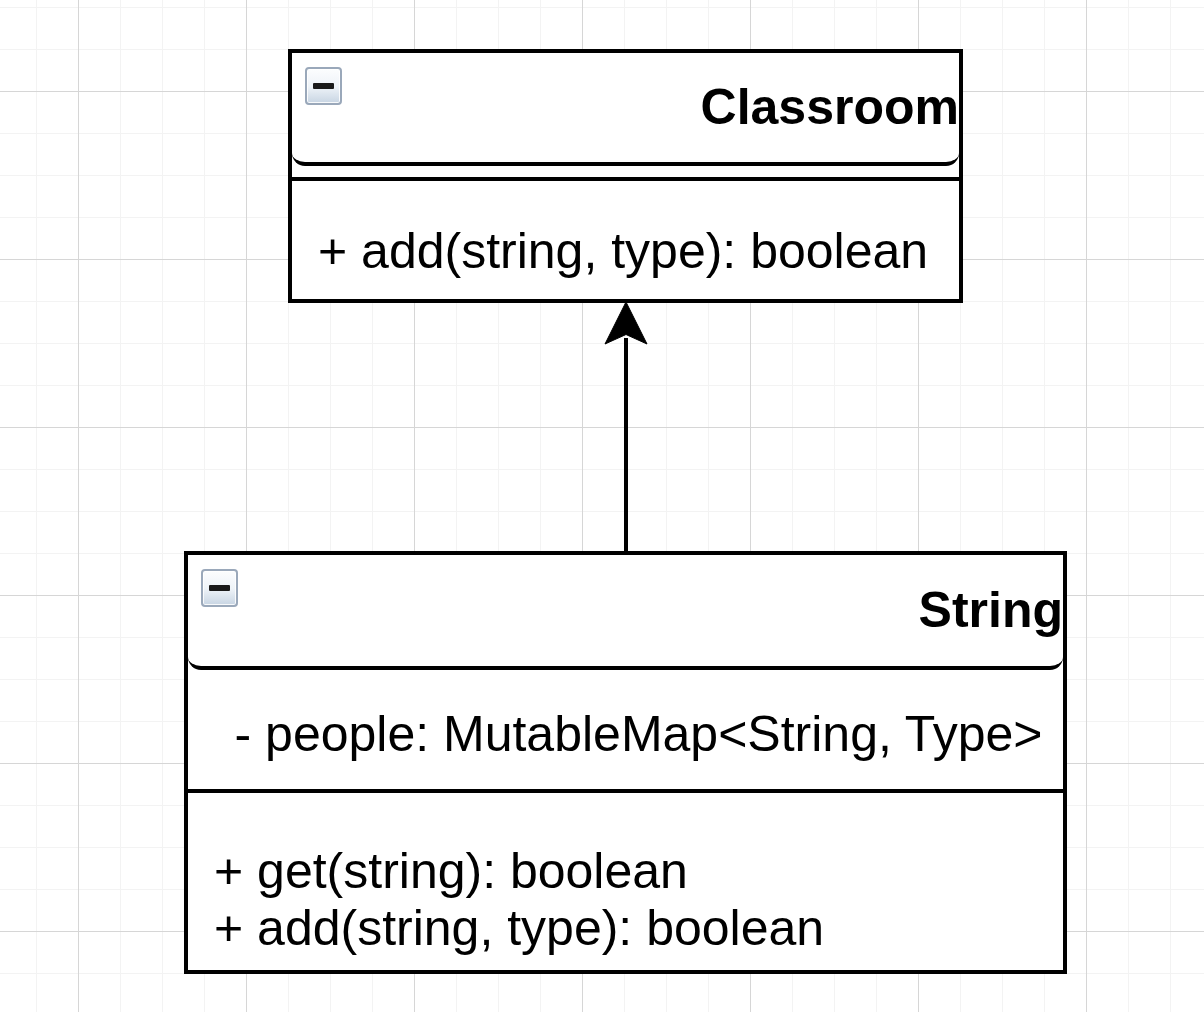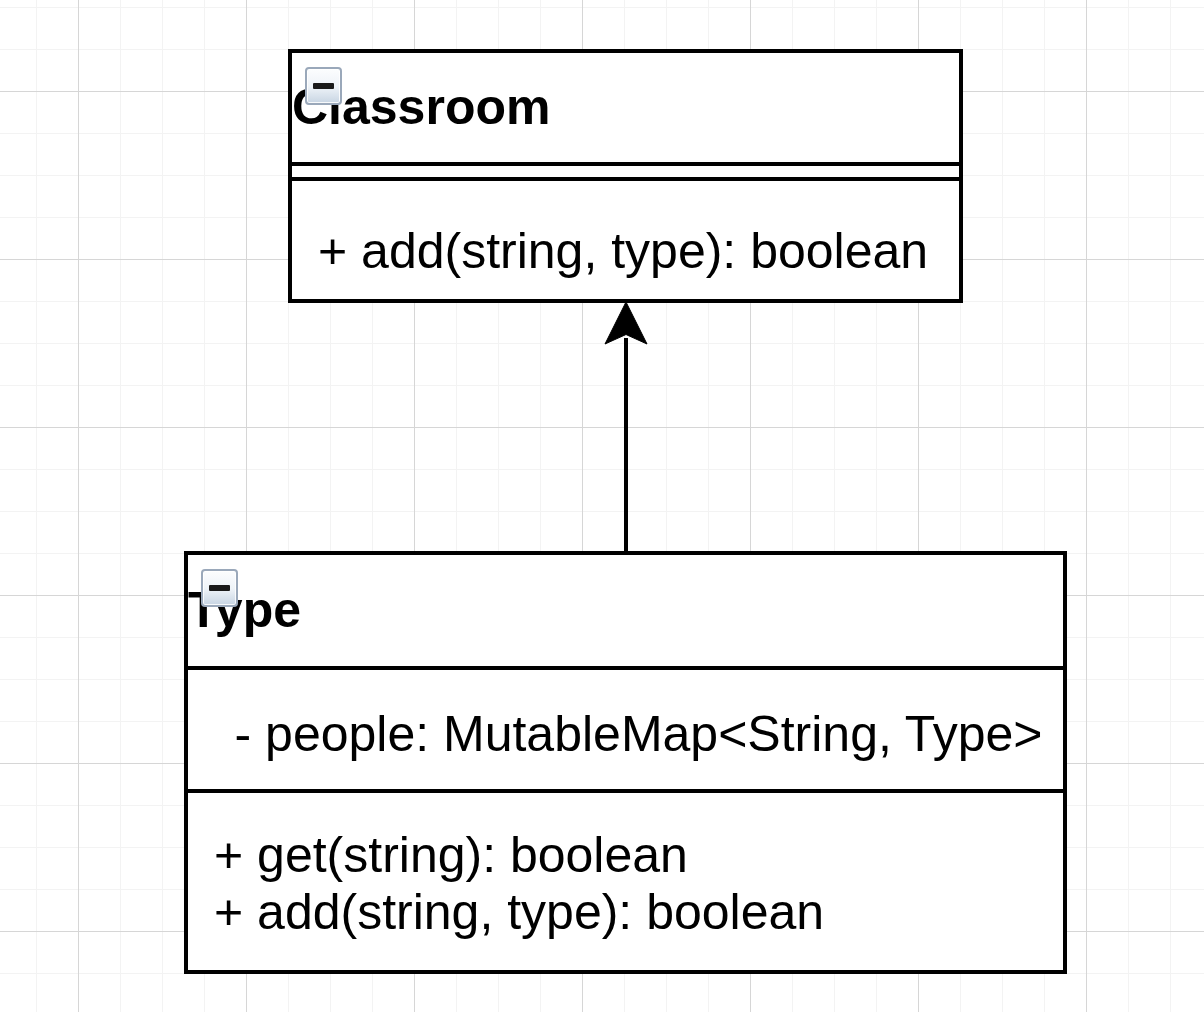--- a/index.html
+++ b/index.html
@@ -29,22 +29,23 @@
     background: #fff;
     display: flex;
     flex-direction: column;
     color: #000;
   }
   .uml-class .header {
     position: relative;
     border-bottom: 4px solid #000;
     display: flex;
     align-items: center;
-    justify-content: flex-start;
+    justify-content: flex-end;
     flex: 0 0 auto;
+    border-radius: 13px;
   }
   .uml-class .title {
     font-size: 50px;
     font-weight: bold;
     line-height: 1.1;
     white-space: nowrap;
   }
   .uml-class .section {
     border-bottom: 4px solid #000;
     flex: 0 0 auto;
@@ -82,21 +83,21 @@
   
   .classroom { left: 288px; top: 49px; width: 675px; height: 254px; }
   .classroom .header   { height: 109px; }           
   .classroom .attrs    { height: 15px; }            
   .classroom .methods  { padding-top: 42px; }
 
   
   .admin { left: 184px; top: 551px; width: 883px; height: 423px; }
   .admin .header  { height: 111px; }                
   .admin .attrs   { height: 123px; padding-top: 36px; text-align: center; }
-  .admin .methods { padding-top: 34px; }
+  .admin .methods { padding-top: 50px; }
 
   .relation-layer {
     position: absolute;
     left: 0; top: 0;
     width: 1204px; height: 1012px;
     pointer-events: none;
   }
 </style>
 </head>
 <body>
@@ -114,21 +115,21 @@
     <div class="section methods">
       <div class="member-line">+ add(string, type): boolean</div>
     </div>
   </div>
 
   <div class="uml-class admin">
     <div class="header">
       <div class="collapse-btn">
         <span class="minus-bar"></span>
       </div>
-      <div class="title">Type</div>
+      <div class="title">String</div>
     </div>
     <div class="section attrs">
       <div class="member-line">- people: MutableMap&lt;String, Type&gt;</div>
     </div>
     <div class="section methods">
       <div class="member-line">+ get(string): boolean</div>
       <div class="member-line">+ add(string, type): boolean</div>
     </div>
   </div>
 

